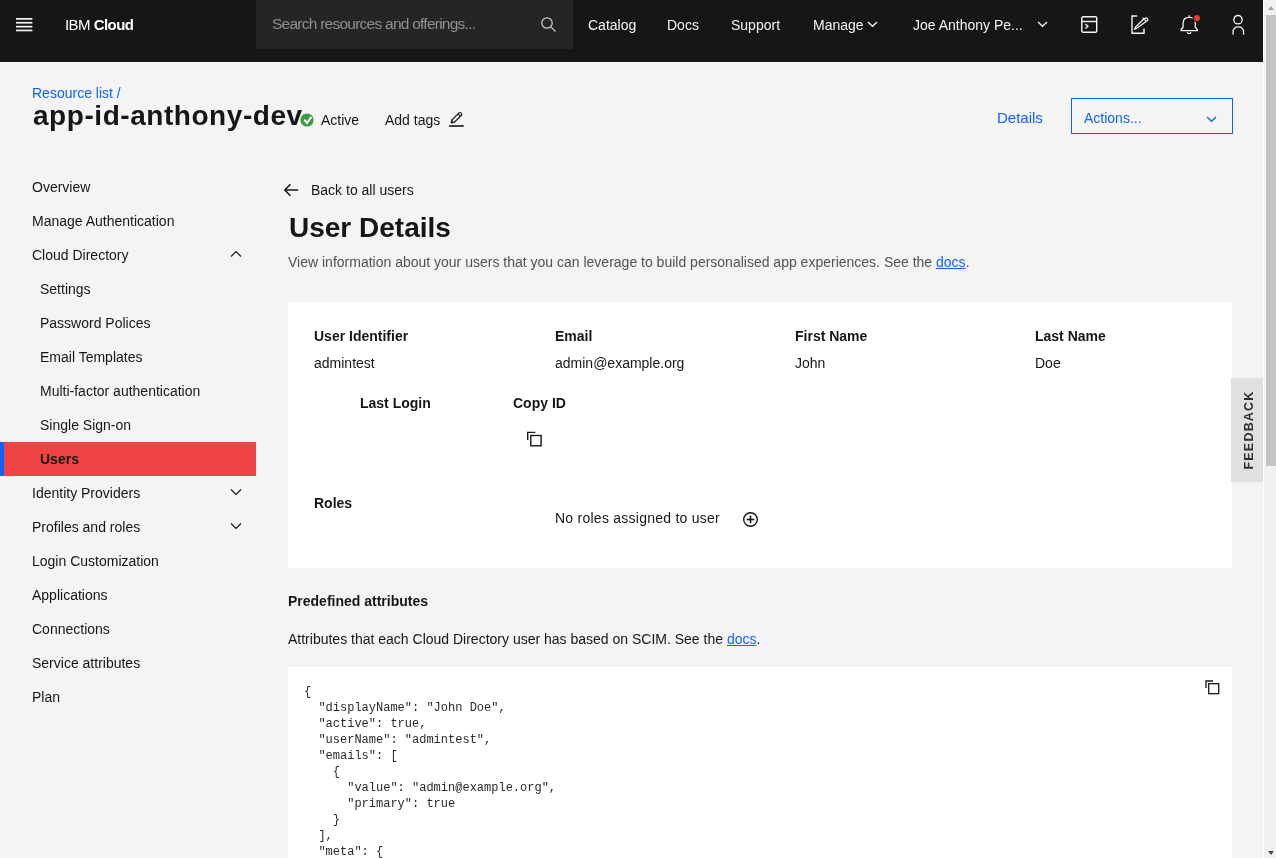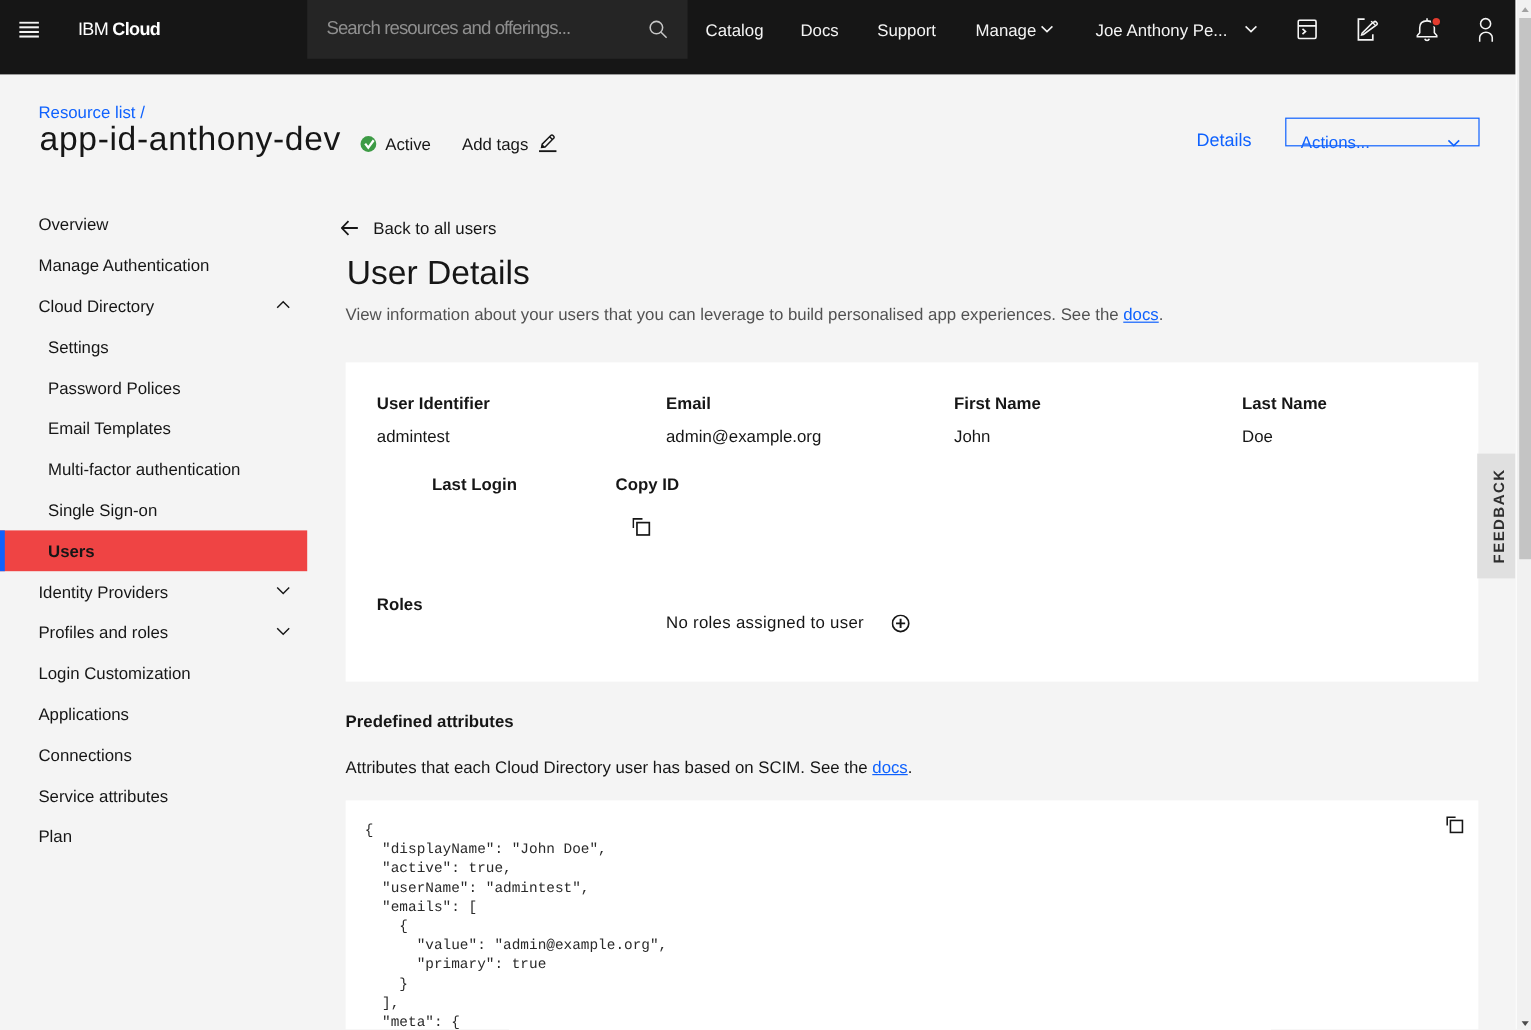--- a/index.html
+++ b/index.html
@@ -21,21 +21,21 @@
   #sb .thumb { position:absolute; left:2px; top:15px; width:10px; height:451px; background:#c4c4c4; }
   #sb .arr { position:absolute; left:4px; width:0; height:0; }
 
   
   .nav-item { position:absolute; left:0; width:256px; height:34px; font-size:14px; color:#161616; line-height:34px; }
   .nav-item .lbl1 { margin-left:32px; }
   .nav-item .lbl2 { margin-left:40px; }
   .nav-item svg { position:absolute; right:14px; top:12px; }
 
   
-  .h1 { font-size:28px; font-weight:400; color:#161616; letter-spacing:0; }
+  .h1 { font-size:28px; font-weight:700; color:#161616; letter-spacing:0; }
   .lbl { font-size:14px; font-weight:bold; color:#161616; }
   .val { font-size:14px; color:#161616; }
   .desc { font-size:14px; color:#525252; }
   .desc a, .p2 a { color:#0f62fe; text-decoration:underline; }
   #card { position:absolute; left:288px; top:302px; width:944px; height:266px; background:#fff; }
   #code { position:absolute; left:288px; top:667px; width:944px; height:191px; background:#fff; }
   #code pre { position:absolute; left:16px; top:16.5px; font-family:"Liberation Mono", monospace; font-size:12px; line-height:16px; color:#2a2a2a; }
 
   #feedback { position:absolute; left:1231px; top:378px; width:32px; height:104px; background:#e0e0e0; }
 </style>
@@ -110,21 +110,21 @@
 <svg class="abs" style="left:448px; top:109px;" width="17" height="18" viewBox="0 0 17 18">
   <g fill="none" stroke="#161616" stroke-width="1.2">
     <path d="M3.3 13.9 l0.5-2.8 L11 3.9 a1.3 1.3 0 0 1 1.85 0 l0.55 0.55 a1.3 1.3 0 0 1 0 1.85 L6.2 13.5 Z"></path>
     <line x1="10" y1="4.9" x2="12.4" y2="7.3"></line>
   </g>
   <path d="M3.3 13.9 l0.5-2.8 2.4 2.4 z" fill="#161616"></path>
   <rect x="1.2" y="16.2" width="14.5" height="1.6" fill="#161616"></rect>
 </svg>
 
 <span class="abs blue" style="left:997px; top:109px; font-size:15px;">Details</span>
-<div class="abs" style="left:1071px; top:98px; width:162px; height:24px; border:1px solid #0f62fe;">
+<div class="abs" style="left:1071px; top:98px; width:162px; height:36px; border:1px solid #0f62fe;">
   <span class="abs blue" style="left:12px; top:11px; font-size:14px;">Actions...</span>
   <svg class="abs" style="left:134px; top:17px;" width="11" height="7" viewBox="0 0 11 7" fill="none" stroke="#0f62fe" stroke-width="1.3">
       <path d="M1 1 L5.5 5.3 L10 1"></path>
     </svg>
 </div>
 
 <div id="snav">
 <div class="nav-item" style="top:170px;"><span class="lbl1" style="">Overview</span></div>
 <div class="nav-item" style="top:204px;"><span class="lbl1" style="">Manage Authentication</span></div>
 <div class="nav-item" style="top:238px;"><span class="lbl1" style="">Cloud Directory</span><svg width="12" height="8" viewBox="0 0 12 8" fill="none" stroke="#161616" stroke-width="1.2">

